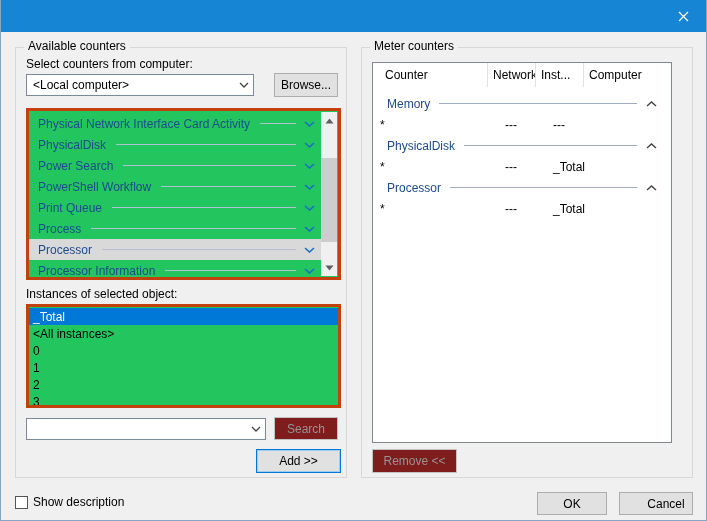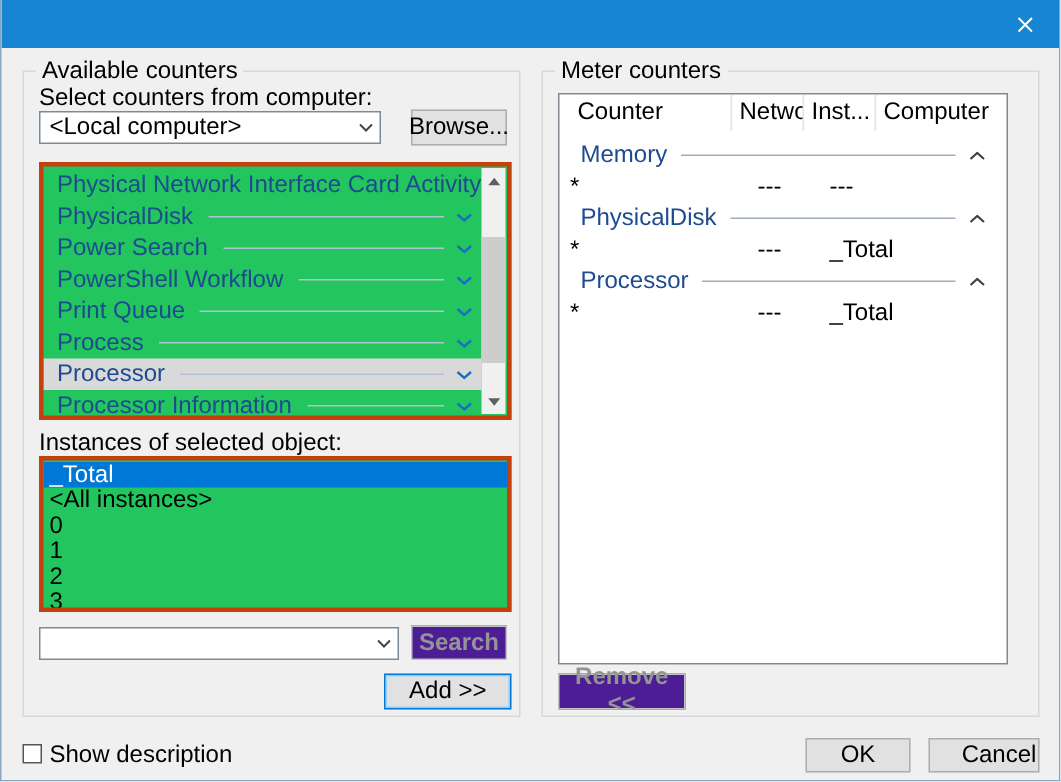--- a/index.html
+++ b/index.html
@@ -2,21 +2,21 @@
 <html><head>
 <meta charset="utf-8">
 <style>
   * { box-sizing: border-box; }
   html,body { margin:0; padding:0; background:#ffffff; }
   .dialog {
     position:relative; width:707px; height:521px;
     background:#f0f0f0;
     border:1px solid #86a7c4; border-top:none;
     font-family:"Liberation Sans", sans-serif;
-    font-size:16px; color:#000;
+    font-size:12px; color:#000;
     overflow:hidden;
   }
   
   .titlebar { position:absolute; left:0; top:0; width:100%; height:32px; background:#1685d4; }
   .close-btn {
     position:absolute; right:0; top:0; width:46px; height:32px;
     display:flex; align-items:center; justify-content:center; cursor:default;
   }
   
   .groupbox { position:absolute; border:1px solid #d8d8d8; }
@@ -38,21 +38,21 @@
   }
   .combo .combo-arrow {
     width:19px; height:100%; display:flex; align-items:center; justify-content:center;
   }
   .btn {
     position:absolute; height:24px; background:#e1e1e1; border:1px solid #adadad;
     display:flex; align-items:center; justify-content:center; font:inherit; color:#000;
     padding:0 8px;
   }
   .btn.focused { border:1px solid #0078d7; box-shadow: inset 0 0 0 1px #9ccdf0; }
-  .btn.disabled { background:#4c1d95; border-color:#c2c2c2; color:#949494;font-weight:bold; }
+  .btn.disabled { background:#7f1d1d; border-color:#c2c2c2; color:#949494; }
 
   
   .listbox { position:absolute; background:#22c55e; border:3px solid #c2410c; }
   .counters-list { left:10px; top:60px; width:315px; height:172px; padding:2px 17px 0 0; overflow:hidden; }
   .clist-row { height:21px; display:flex; align-items:center; padding:0 6px 0 9px; }
   .clist-row.selected { background:#d9d9d9; }
   .clist-row .cname { color:#1d4b8f; white-space:nowrap; }
   .clist-row .rule { flex:1; height:1px; background:#b3c0d4; margin:0 8px 0 10px; }
   .chev { display:flex; align-items:center; }
 

